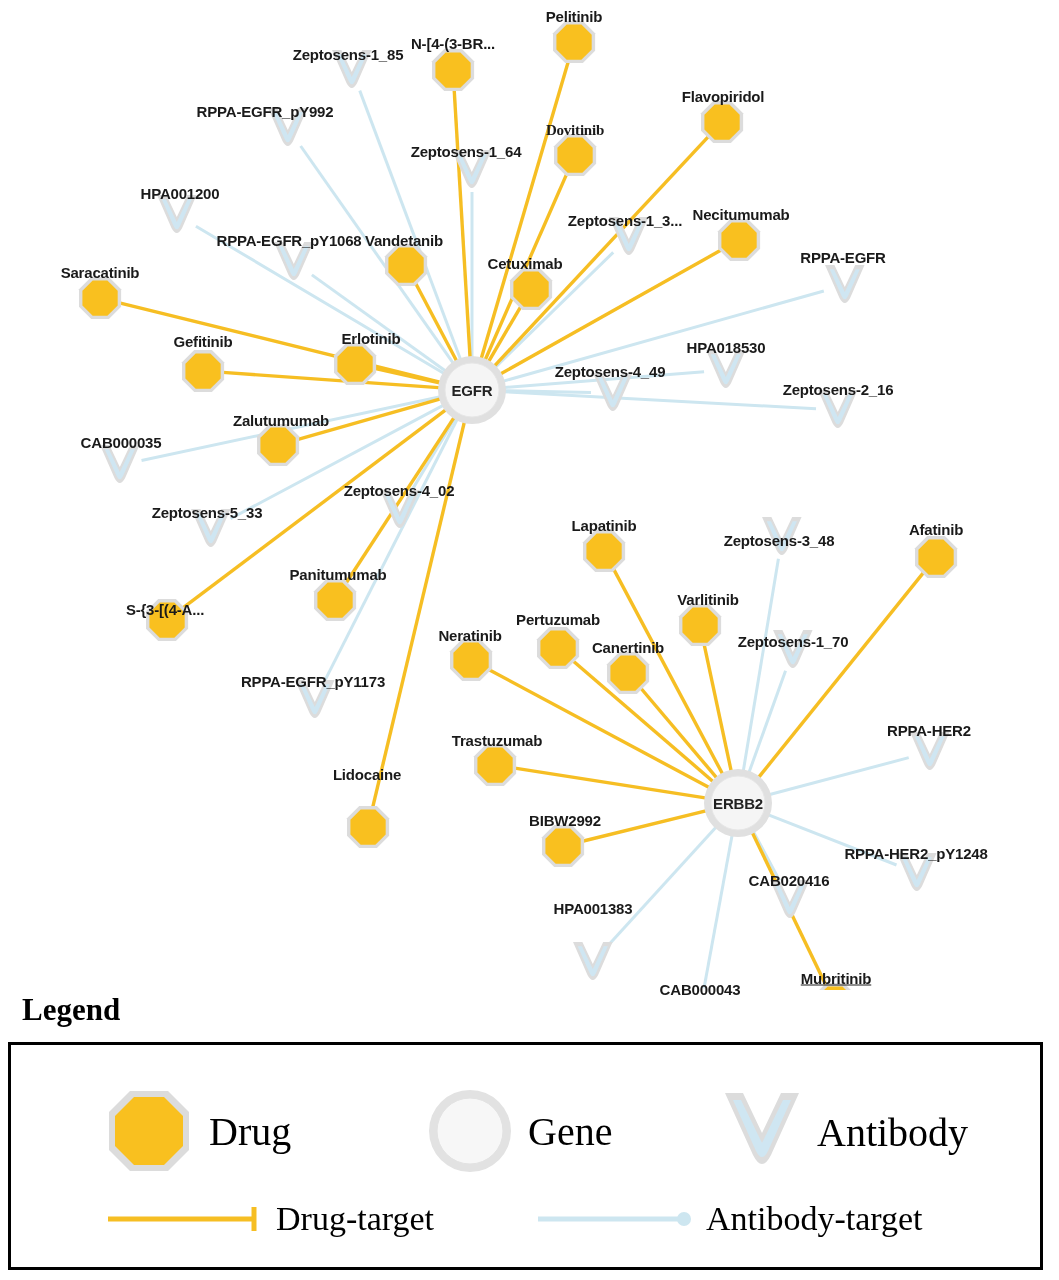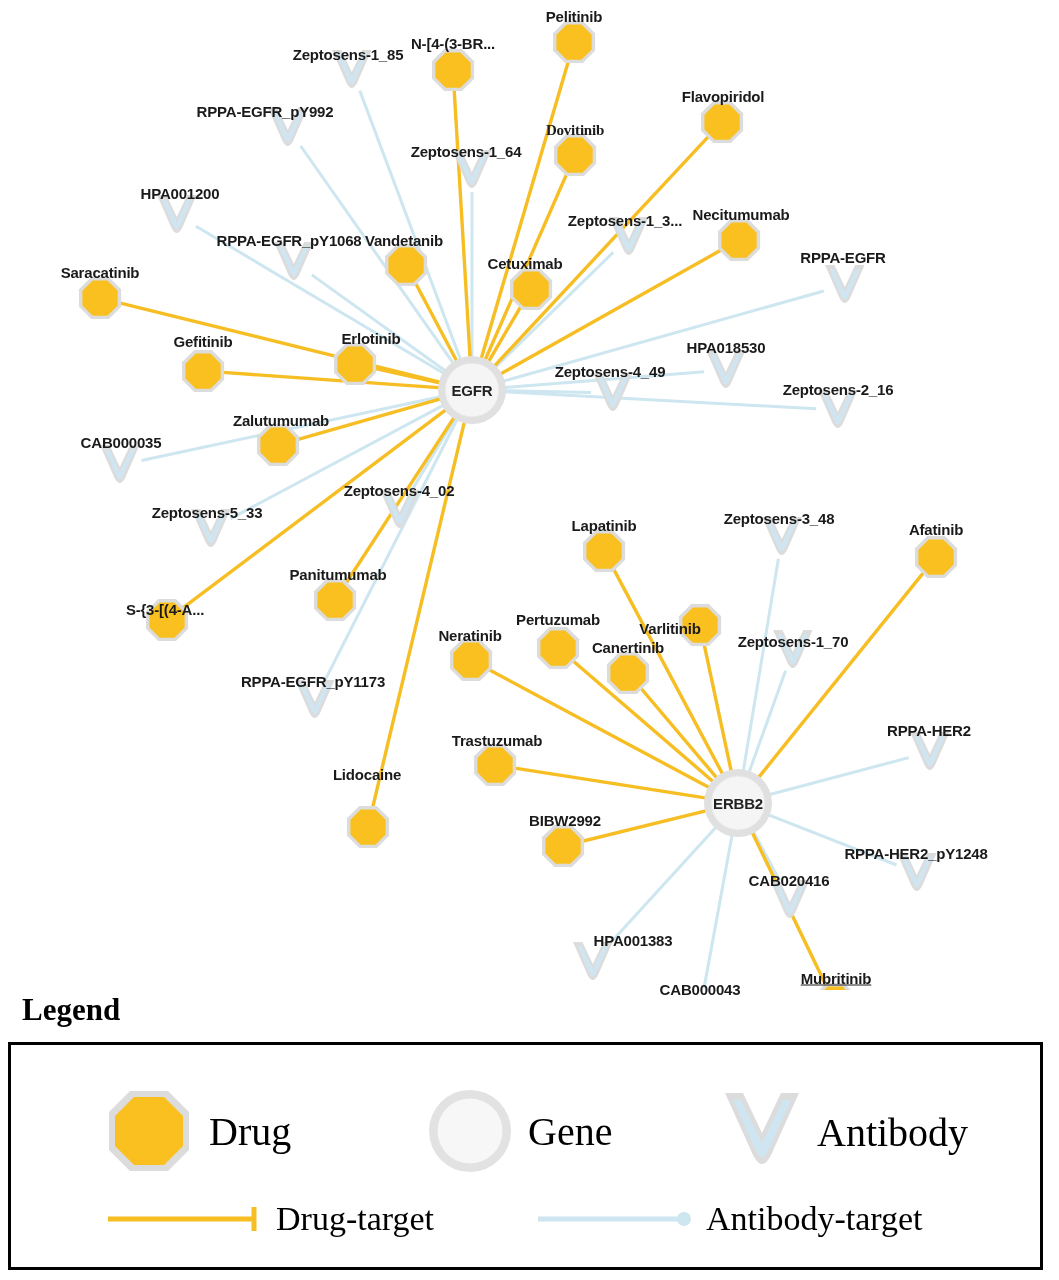--- a/index.html
+++ b/index.html
@@ -326,48 +326,48 @@
     <div class="node-label" style="left: 404px; top: 240px;">Vandetanib</div>
     <div class="node-label" style="left: 525px; top: 263px;">Cetuximab</div>
     <div class="node-label" style="left: 100px; top: 272px;">Saracatinib</div>
     <div class="node-label" style="left: 355px; top: 338px; margin-left: 16px;">Erlotinib</div>
     <div class="node-label" style="left: 203px; top: 341px;">Gefitinib</div>
     <div class="node-label" style="left: 281px; top: 420px;">Zalutumumab</div>
     <div class="node-label" style="left: 604px; top: 525px;">Lapatinib</div>
     <div class="node-label" style="left: 936px; top: 529px;">Afatinib</div>
     <div class="node-label" style="left: 338px; top: 574px;">Panitumumab</div>
     <div class="node-label" style="left: 165px; top: 609px;">S-{3-[(4-A...</div>
-    <div class="node-label" style="left: 670px; top: 599px; margin-top: 29px;">Varlitinib</div>
+    <div class="node-label" style="left: 708px; top: 599px;">Varlitinib</div>
     <div class="node-label" style="left: 558px; top: 619px;">Pertuzumab</div>
     <div class="node-label" style="left: 470px; top: 635px;">Neratinib</div>
     <div class="node-label" style="left: 628px; top: 647px;">Canertinib</div>
     <div class="node-label" style="left: 497px; top: 740px;">Trastuzumab</div>
     <div class="node-label" style="left: 367px; top: 774px;">Lidocaine</div>
     <div class="node-label" style="left: 565px; top: 820px;">BIBW2992</div>
     <div class="node-label" style="left: 836px; top: 978px; text-decoration: underline;">Mubritinib</div>
     <div class="node-label" style="left: 348px; top: 54px;">Zeptosens-1_85</div>
     <div class="node-label" style="left: 255px; top: 111px; padding-left: 20px;">RPPA-EGFR_pY992</div>
     <div class="node-label" style="left: 466px; top: 151px;">Zeptosens-1_64</div>
     <div class="node-label" style="left: 180px; top: 193px;">HPA001200</div>
     <div class="node-label" style="left: 625px; top: 220px;">Zeptosens-1_3...</div>
     <div class="node-label" style="left: 289px; top: 240px;">RPPA-EGFR_pY1068</div>
     <div class="node-label" style="left: 843px; top: 257px;">RPPA-EGFR</div>
     <div class="node-label" style="left: 726px; top: 347px;">HPA018530</div>
     <div class="node-label" style="left: 610px; top: 371px;">Zeptosens-4_49</div>
     <div class="node-label" style="left: 838px; top: 389px;">Zeptosens-2_16</div>
     <div class="node-label" style="left: 121px; top: 442px;">CAB000035</div>
     <div class="node-label" style="left: 399px; top: 490px;">Zeptosens-4_02</div>
     <div class="node-label" style="left: 207px; top: 512px;">Zeptosens-5_33</div>
-    <div class="node-label" style="left: 779px; top: 518px;">Zeptosens-3_48</div>
+    <div class="node-label" style="left: 779px; top: 540px;">Zeptosens-3_48</div>
     <div class="node-label" style="left: 793px; top: 641px;">Zeptosens-1_70</div>
     <div class="node-label" style="left: 313px; top: 681px;">RPPA-EGFR_pY1173</div>
     <div class="node-label" style="left: 929px; top: 730px;">RPPA-HER2</div>
     <div class="node-label" style="left: 916px; top: 853px;">RPPA-HER2_pY1248</div>
     <div class="node-label" style="left: 789px; top: 880px;">CAB020416</div>
-    <div class="node-label" style="left: 593px; top: 940px; margin-left: 40px;">HPA001383</div>
+    <div class="node-label" style="left: 593px; top: 908px;">HPA001383</div>
     <div class="node-label" style="left: 700px; top: 989px;">CAB000043</div>
     <div class="node-label gene-label" style="left: 472px; top: 390px;">EGFR</div>
     <div class="node-label gene-label" style="left: 738px; top: 803px;">ERBB2</div>
   </div>
 
 <div class="legend-title">Legend</div>
 
 <div class="legend-box">
   <div class="legend-row1">
     <div class="legend-item" style="left:92px; top:40px;">

